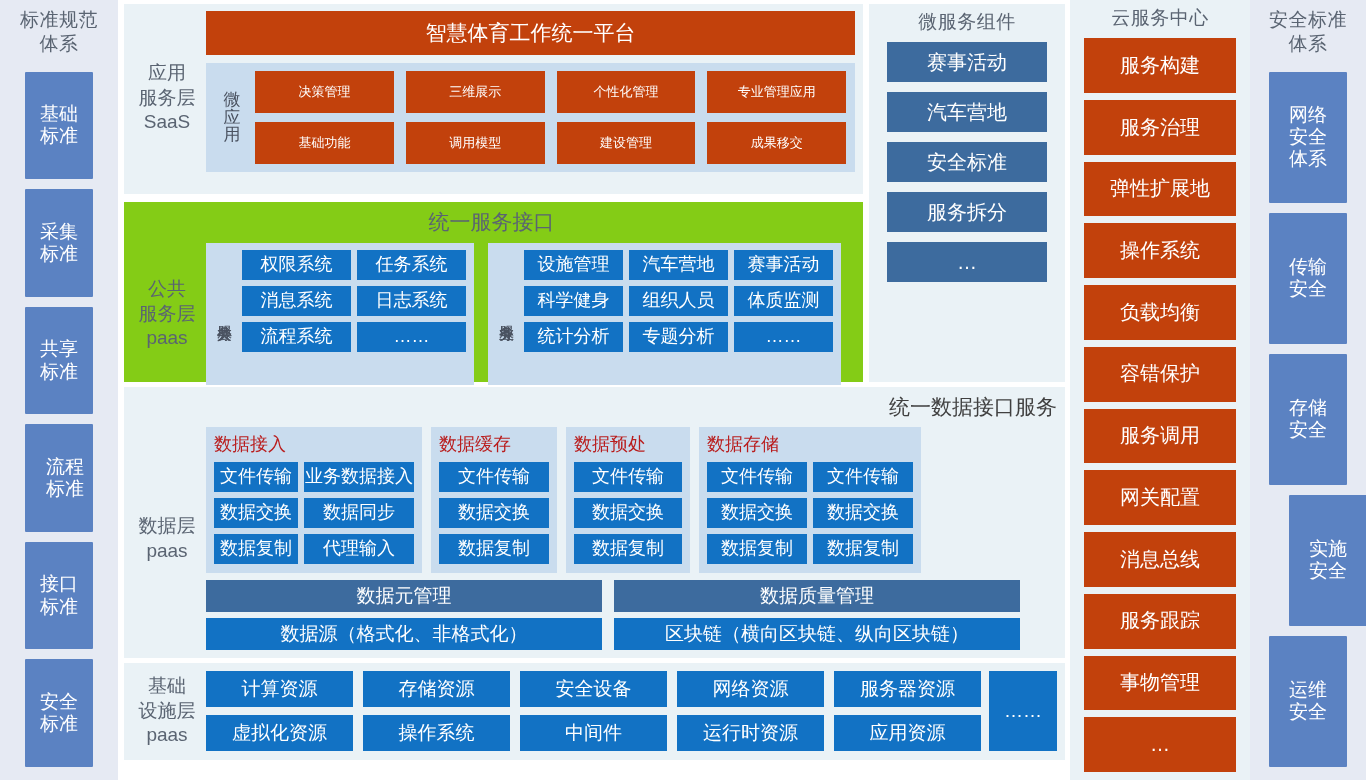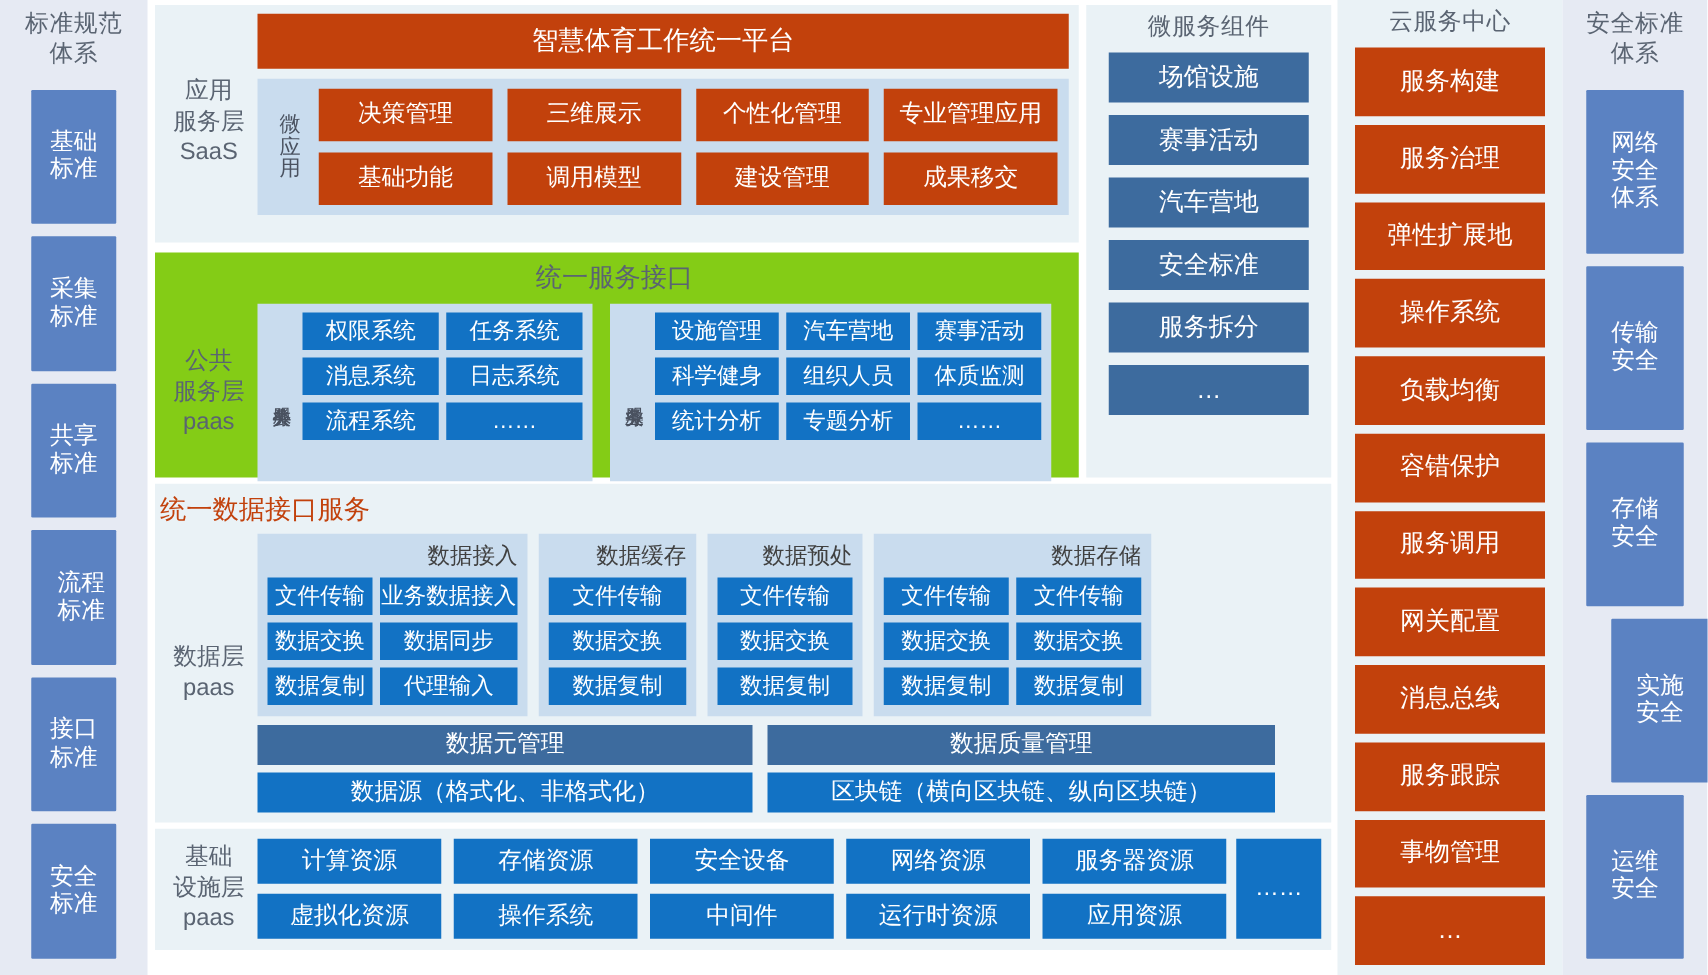--- a/index.html
+++ b/index.html
@@ -61,44 +61,44 @@
     height: 44px; font-size: 21px; margin: 0 0 8px 0;
   }
   .saas-inner { background: #c9dcee; padding: 8px 9px; }
   .micro-tag {
     flex: 0 0 34px; background: transparent; color: #4a5260; font-size: 17px;
     display: flex; align-items: center; justify-content: center; line-height: 1.05;
     writing-mode: horizontal-tb; text-align: center; margin-right: 6px;
   }
   .saas-grid { flex: 1 1 auto; display: grid; grid-template-columns: repeat(4, 1fr);
                grid-auto-rows: 42px; gap: 9px 12px; }
-  .saas-grid .chip { font-size: 19px; }
+  .saas-grid .chip { font-size: 13px; }
 
   
   .paas { background: #84cc16; padding: 6px 8px 9px 4px; height: 180px; }
   .paas-title { text-align: center; color: #5a6472; font-size: 21px; margin-bottom: 7px; }
   .paas-groups { display: flex; gap: 14px; }
   .svc-group { background: #c9dcee; padding: 7px 8px; display: flex; align-items: stretch; }
   .vtag {
     flex: 0 0 22px; color: #4a5260; font-size: 15px; line-height: 1.0;
     display: flex; align-items: center; justify-content: center;
     writing-mode: vertical-rl; text-orientation: upright; letter-spacing: 0px;
     margin-right: 6px; white-space: nowrap;
   }
   .svc-grid { display: grid; grid-auto-rows: 30px; gap: 6px; flex: 1 1 auto; }
   .g2 { grid-template-columns: repeat(2, 109px); }
   .g3 { grid-template-columns: repeat(3, 99px); }
   .svc-grid .chip { font-size: 18px; }
 
   
   .data { background: #eaf2f6; padding: 6px 8px 8px 4px; }
-  .data-title { text-align: left; color: #c2410c; font-size: 21px; margin-bottom: 6px; }
+  .data-title { text-align: right; color: #404040; font-size: 21px; margin-bottom: 6px; }
   .data-groups { display: flex; gap: 9px; margin-bottom: 7px; }
   .dgroup { background: #c9dcee; padding: 5px 8px 9px 8px; }
-  .dgroup-title { text-align: right; color: #404040; font-size: 18px; margin-bottom: 6px; }
+  .dgroup-title { text-align: left; color: #b91c1c; font-size: 18px; margin-bottom: 6px; }
   .dgrid { display: grid; gap: 6px; grid-auto-rows: 30px; }
   .dgrid .chip { font-size: 18px; }
   .dg-2 { grid-template-columns: 84px 110px; }
   .dg-1 { grid-template-columns: 110px; }
   .dg-1b { grid-template-columns: 108px; }
   .dg-s2 { grid-template-columns: 100px 100px; }
   .data-rows { display: flex; flex-direction: column; gap: 6px; padding-left: 0; }
   .drow { display: flex; gap: 12px; }
   .drow .chip { height: 32px; font-size: 19px; }
   .drow .c-a { flex: 0 0 396px; }
@@ -217,21 +217,20 @@
 
             </div>
           </div>
         </div>
 
       </div>
 
       <div class="mscol">
         <div class="col-head">微服务组件</div>
         <div class="mscol-items">
-          <div class="chip slate">场馆设施</div>
           <div class="chip slate">赛事活动</div>
           <div class="chip slate">汽车营地</div>
           <div class="chip slate">安全标准</div>
           <div class="chip slate">服务拆分</div>
           <div class="chip slate">…</div>
         </div>
       </div>
 
     </div>
 

